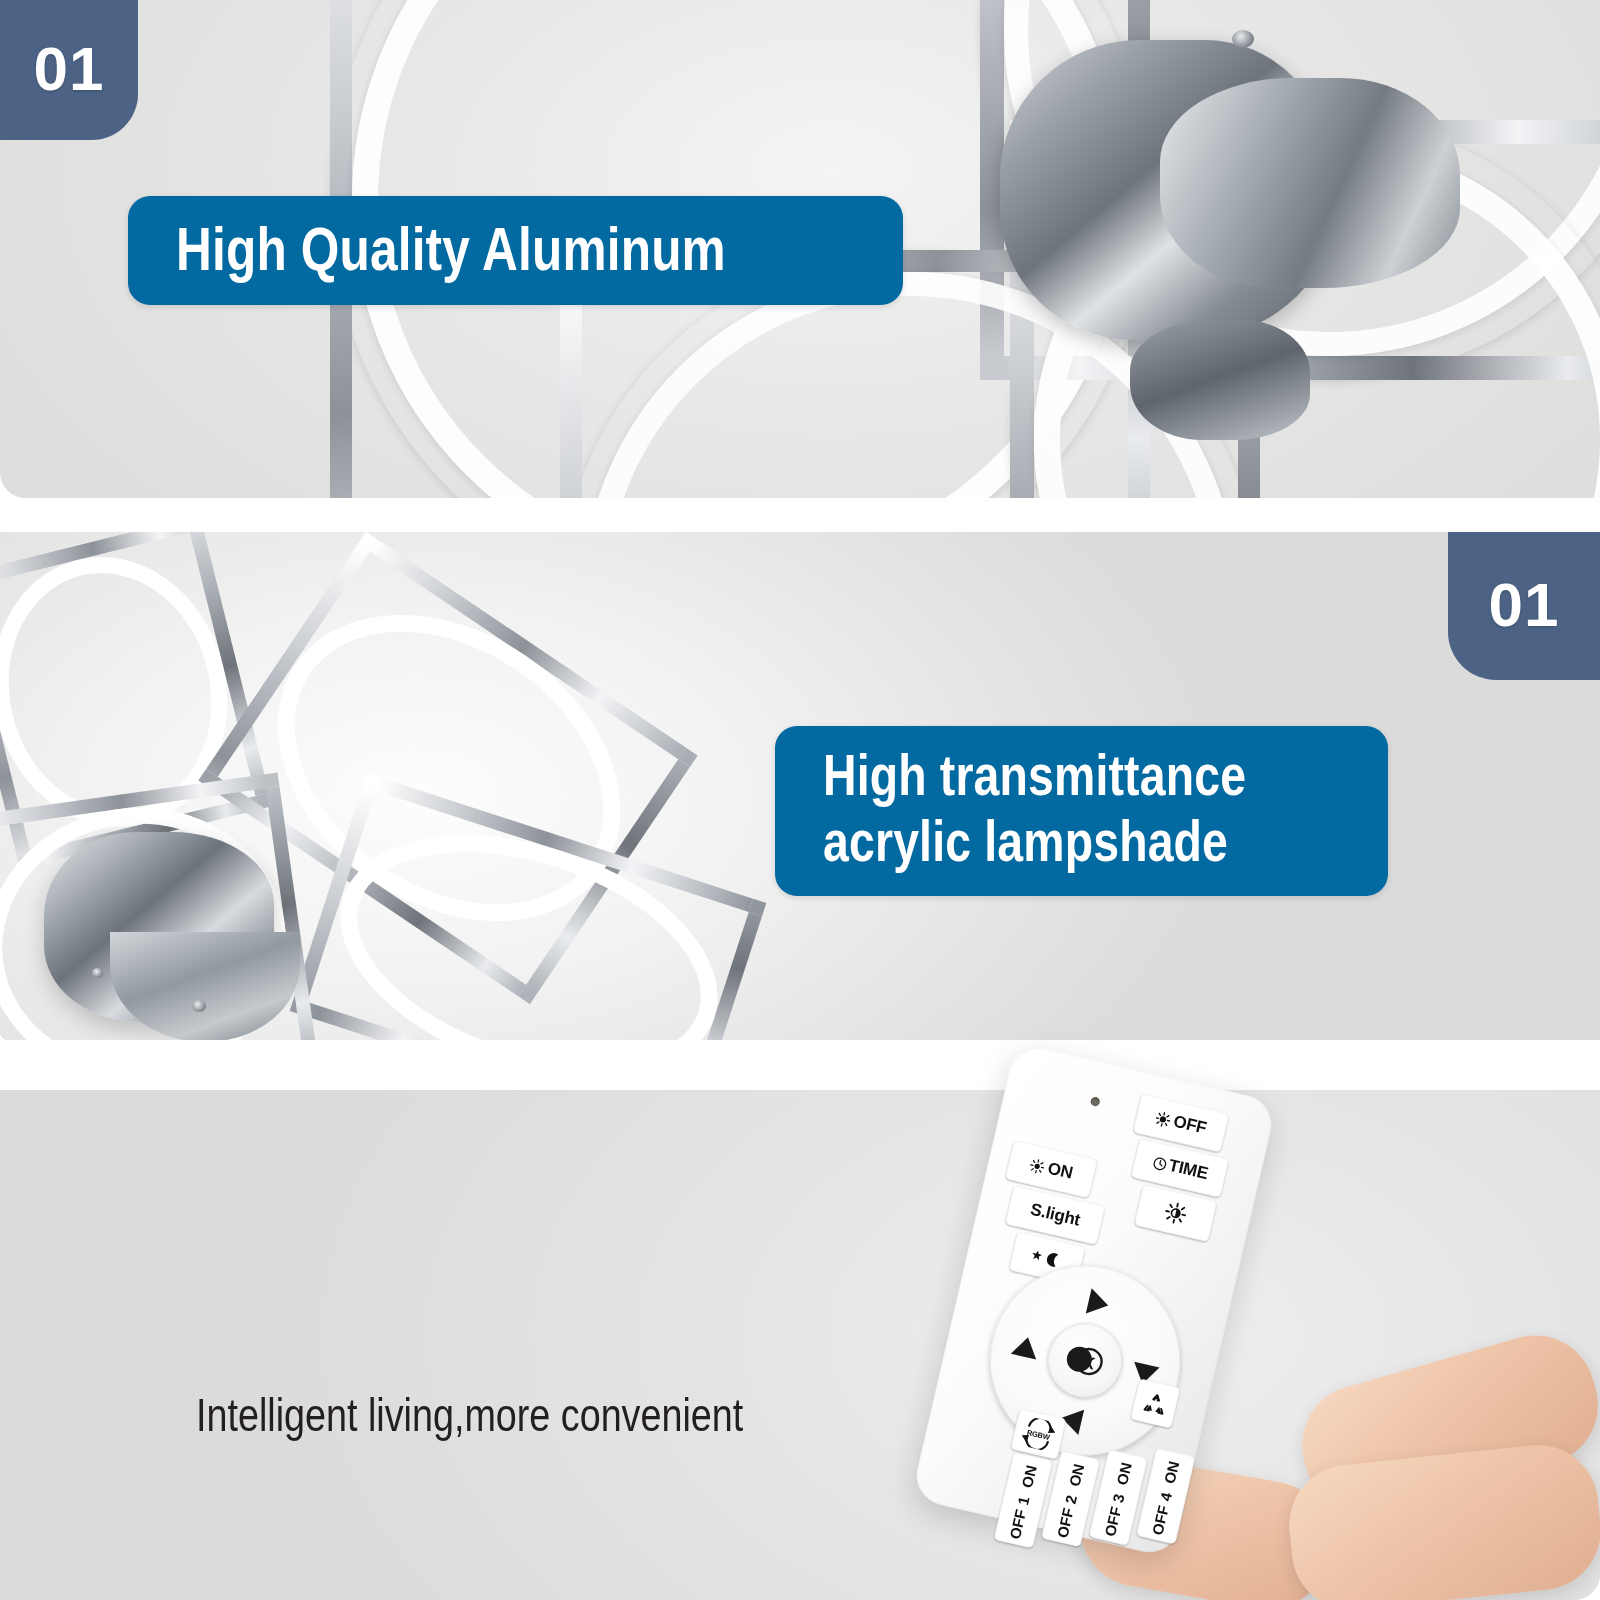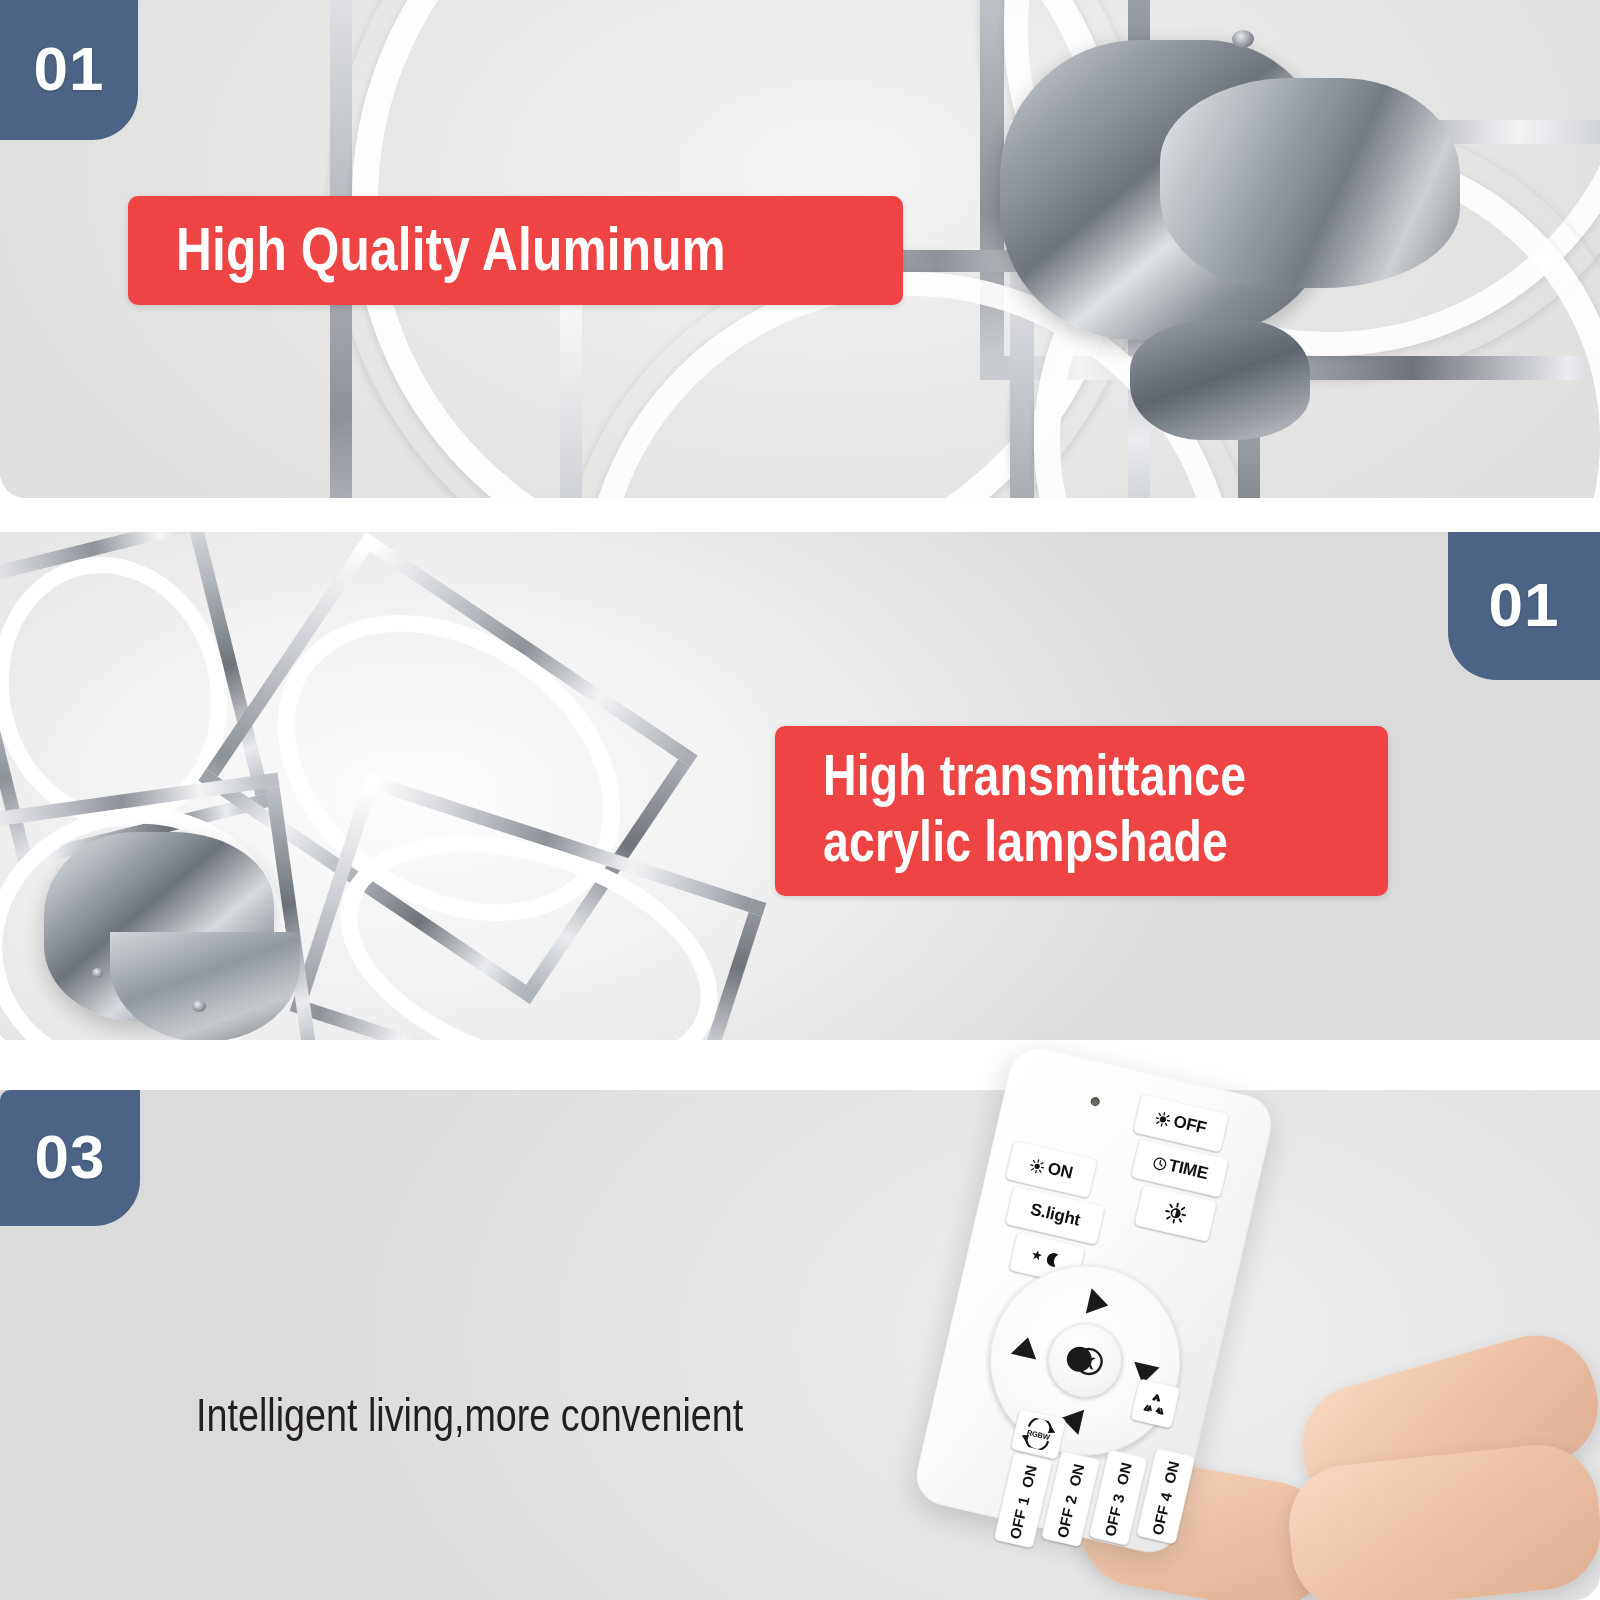--- a/index.html
+++ b/index.html
@@ -33,22 +33,22 @@
   #badge-01{ left:0; top:0; width:138px; height:140px; font-size:62px;
              border-bottom-right-radius:46px; }
   #badge-02{ right:0; top:532px; width:152px; height:148px; font-size:62px;
              border-bottom-left-radius:48px; }
   #badge-03{ left:0; top:1090px; width:140px; height:136px; font-size:62px;
              border-bottom-right-radius:46px; border-top-left-radius:10px; }
   .badge span{ display:block; transform:translateY(-2px); }
 
   
   .pill{
-    position:absolute; background:#ef4444; color:#ffffff;
-    border-radius:10px; z-index:35;
+    position:absolute; background:#0369a1; color:#ffffff;
+    border-radius:22px; z-index:35;
     display:flex; flex-direction:column; align-items:flex-start;
     justify-content:center;
     font-weight:bold;
     letter-spacing:.2px;
     box-shadow:0 2px 6px rgba(0,0,0,.12);
     font-family:"Liberation Sans", sans-serif;
   }
   .pill .line{
     display:block;
     white-space:nowrap;
@@ -383,23 +383,20 @@
       </div>
       <div class="chan" style="left:228px; top:364px;">
         <span>ON</span>
         <span>4</span>
         <span>OFF</span>
       </div>
 
     </div>
   </div>
 
-  <div class="badge" id="badge-03">
-    <span>03</span>
-  </div>
 
 
   <div id="subtitle-3">Intelligent living,more convenient</div>
 
   <div class="divider" style="left:0; top:498px; width:1600px; height:34px;"></div>
   <div class="divider" style="left:0; top:1040px; width:1600px; height:50px;"></div>
 
 </div>
 
 </body></html>

